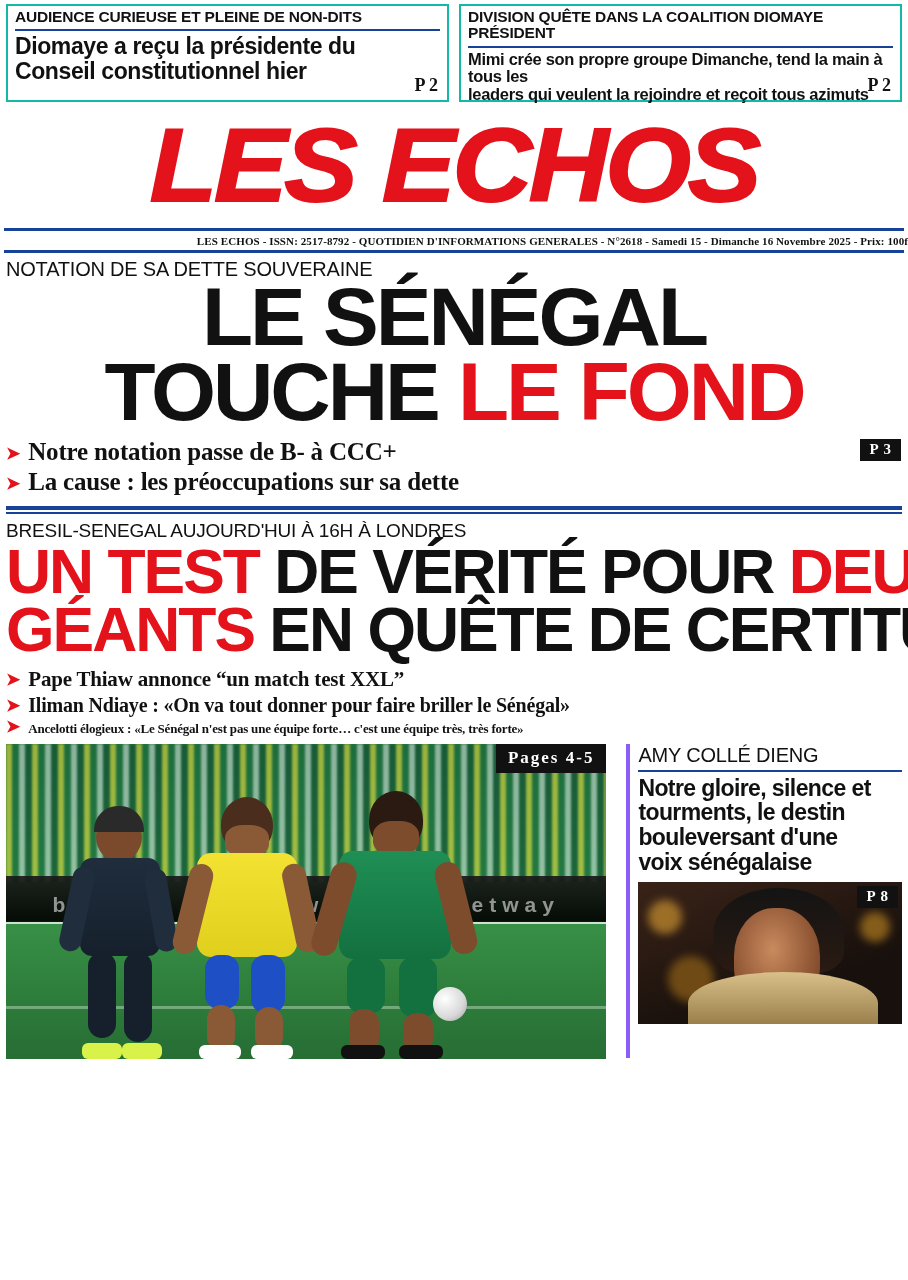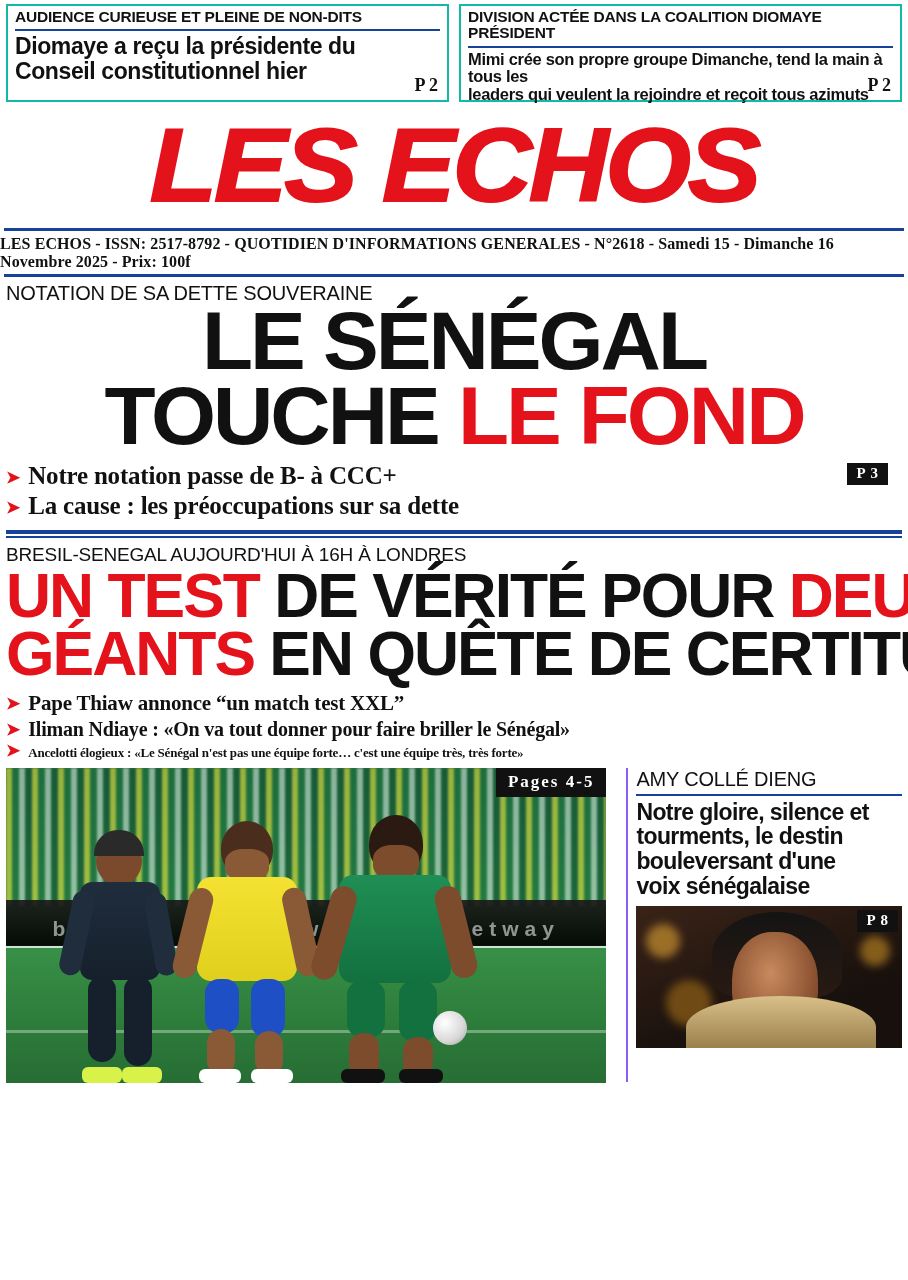--- a/index.html
+++ b/index.html
@@ -84,24 +84,24 @@
     transform-origin: center;
     white-space: nowrap;
     -webkit-text-stroke: 2px #e3121b;
   }
   .masthead-rule-top {
     height: 3px;
     background: #16429a;
     margin: 2px 4px 0 4px;
   }
   .masthead-info {
-    text-align: left;
+    text-align: right;
     font-family: "Liberation Serif", serif;
     font-weight: 700;
-    font-size: 16px;
+    font-size: 11px;
     letter-spacing: 0.1px;
     color: #111;
     padding: 4px 0 3px 0;
   }
   .masthead-rule-bottom {
     height: 3px;
     background: #16429a;
     margin: 0 4px 0 4px;
   }
 
@@ -163,21 +163,21 @@
     color: #fff;
     font-family: "Liberation Serif", serif;
     font-weight: 700;
     font-size: 15px;
     padding: 2px 9px 3px 9px;
     display: inline-block;
     letter-spacing: 1px;
   }
   .lead-badge {
     position: absolute;
-    right: 14px;
+    right: 1px;
     top: 2px;
   }
 
   .divider-thick {
     height: 4px;
     background: #16429a;
     margin: 9px 6px 0 6px;
   }
   .divider-thin {
     height: 2px;
@@ -273,21 +273,21 @@
   .p-bra { left: 175px; width: 135px; height: 262px; }
   .p-sen { left: 315px; width: 150px; height: 268px; }
   .limb { position: absolute; border-radius: 14px; }
 
   .side {
     width: 280px;
     display: flex;
     flex-direction: column;
   }
   .side-box {
-    border-left: 2px solid #8b5cf6;
+    border-left: 4px solid #8b5cf6;
     padding-left: 8px;
     height: 100%;
   }
   .side-kicker {
     font-family: "Liberation Sans", sans-serif;
     font-weight: 400;
     font-size: 20px;
     color: #111;
     letter-spacing: -0.2px;
   }
@@ -336,21 +336,21 @@
 
   <div class="teasers">
     <div class="teaser teaser-left">
       <div class="teaser-kicker">AUDIENCE CURIEUSE ET PLEINE DE NON-DITS</div>
       <div class="teaser-rule"></div>
       <div class="teaser-title">Diomaye a reçu la présidente du</div>
       <div class="teaser-title">Conseil constitutionnel hier</div>
       <div class="teaser-page">P 2</div>
     </div>
     <div class="teaser teaser-right">
-      <div class="teaser-kicker">DIVISION ACTÉE DANS LA COALITION DIOMAYE PRÉSIDENT</div>
+      <div class="teaser-kicker">DIVISION QUÊTE DANS LA COALITION DIOMAYE PRÉSIDENT</div>
       <div class="teaser-rule"></div>
       <div class="teaser-title">Mimi crée son propre groupe Dimanche, tend la main à tous les</div>
       <div class="teaser-title">leaders qui veulent la rejoindre et reçoit tous azimuts</div>
       <div class="teaser-page">P 2</div>
     </div>
   </div>
 
   <div class="masthead">
     <div class="masthead-title">LES ECHOS</div>
   </div>

